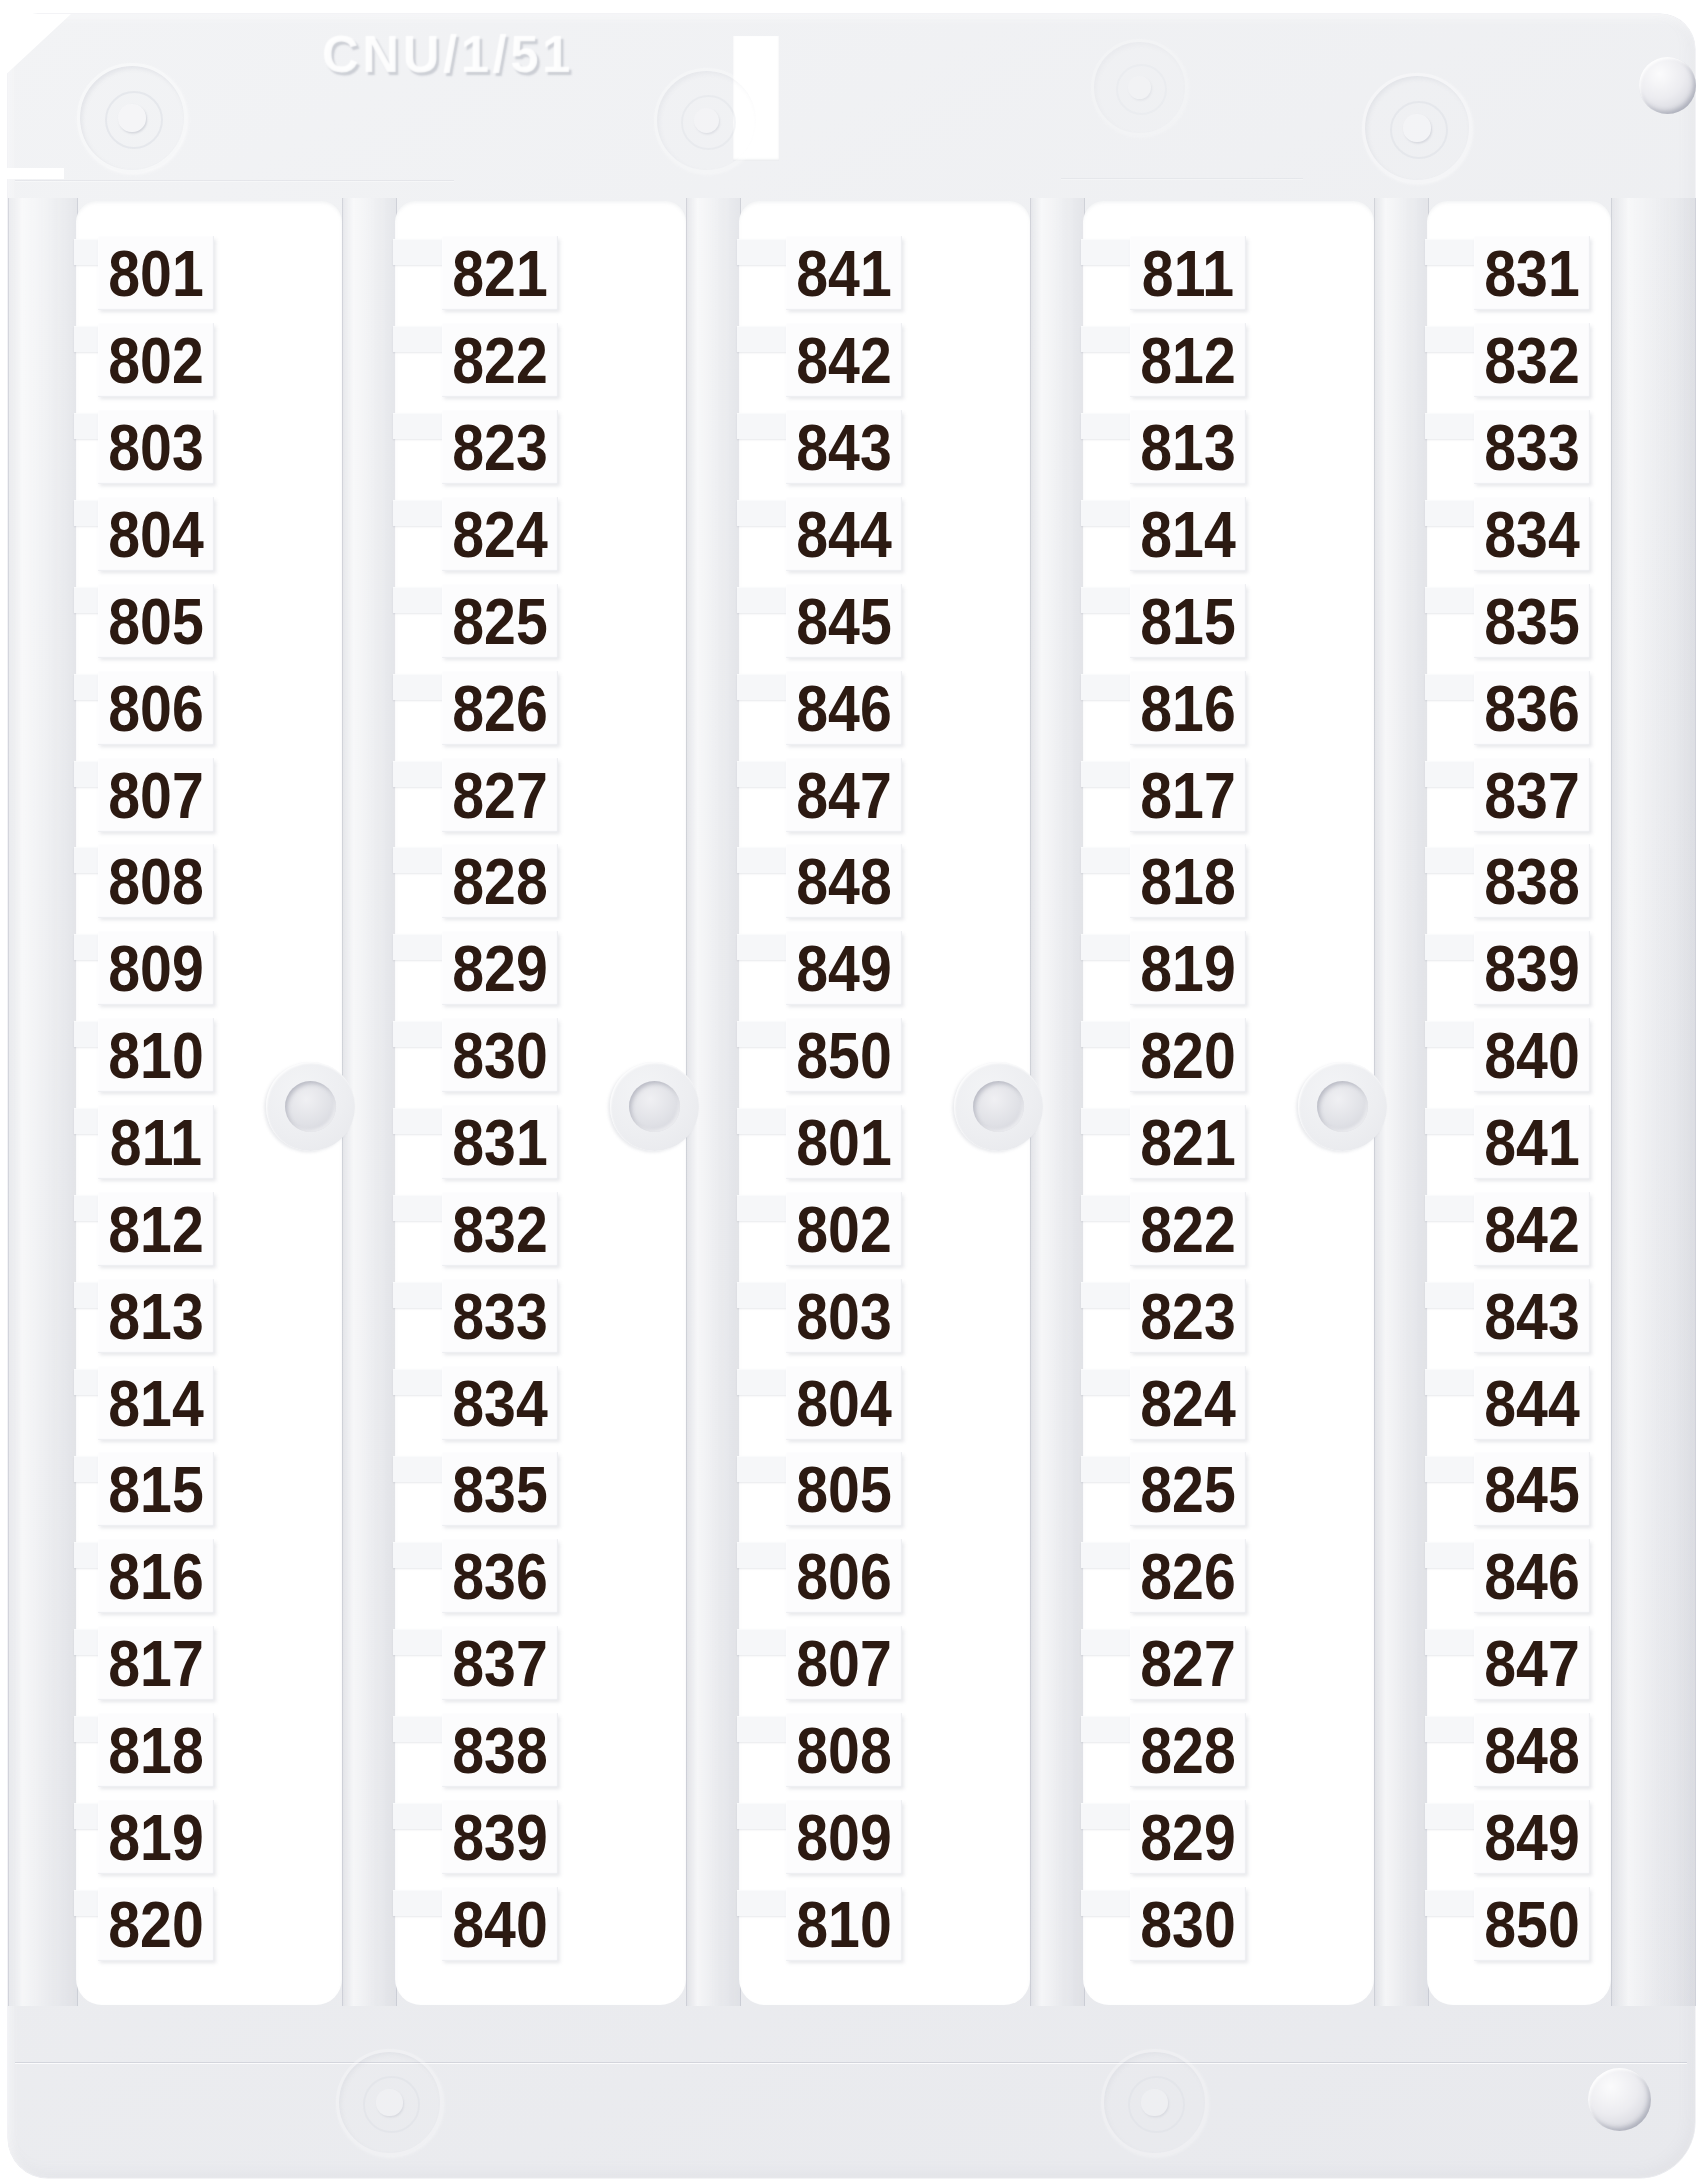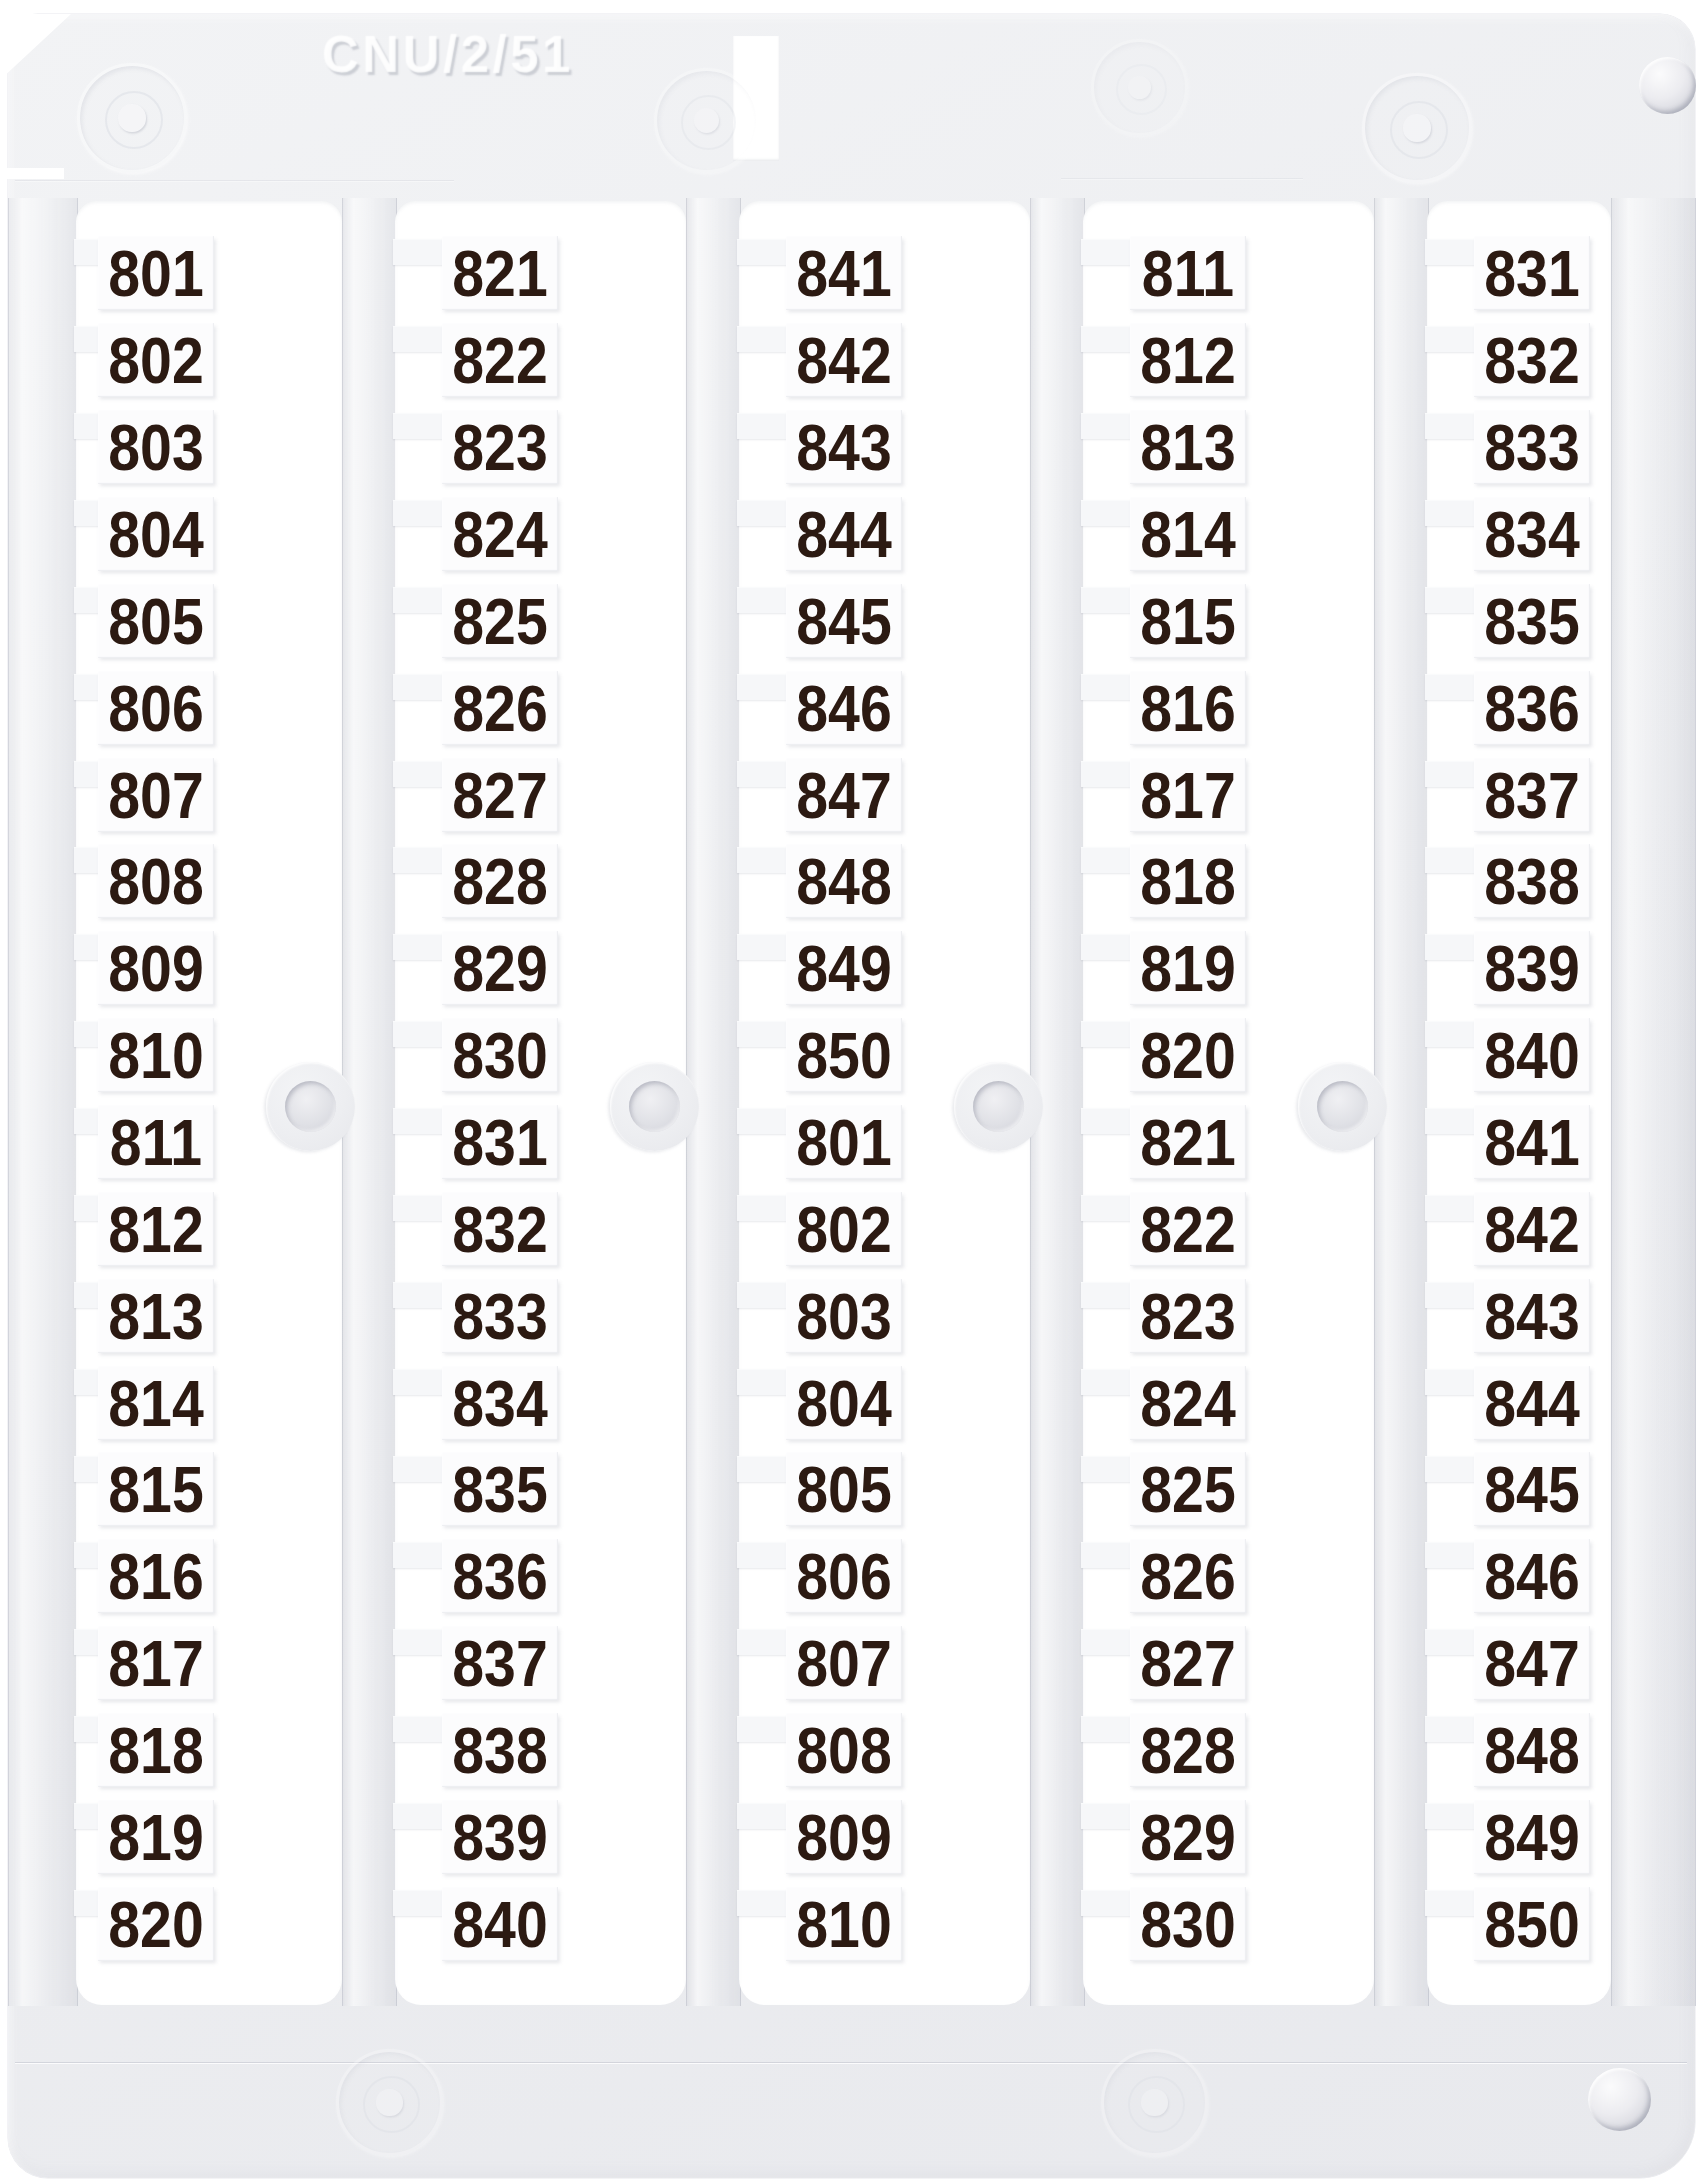--- a/index.html
+++ b/index.html
@@ -51,21 +51,21 @@
          box-shadow:0 1px 0.5px rgba(255,255,255,.8);}
 </style>
 </head>
 <body>
 
 <div class="canvas" id="cv">
   <div class="sheet"></div>
   <div class="corner-cut"></div>
   <div class="notch" style="left:0;top:116px;width:7px;height:55px;"></div>
   <div class="notch" style="left:0;top:168px;width:64px;height:11px;"></div>
-  <div class="emboss-text">CNU/2/51</div>
+  <div class="emboss-text">CNU/1/51</div>
   <div class="cutout"></div>
   <div class="ridge" style="left:15px;top:2062px;width:1672px;"></div>
   <div class="ridge" style="left:15px;top:180px;width:439px;opacity:.5;"></div>
   <div class="ridge" style="left:1061px;top:178px;width:242px;opacity:.4;"></div>
 <div class="rail" style="left: 7.6px; width: 68px;"></div>
     <div class="rail" style="left: 342px; width: 53px;"></div>
     <div class="rail" style="left: 686px; width: 53px;"></div>
     <div class="rail" style="left: 1030px; width: 53px;"></div>
     <div class="rail" style="left: 1374px; width: 53px;"></div>
     <div class="rail" style="left: 1611px; width: 83px;"></div>

